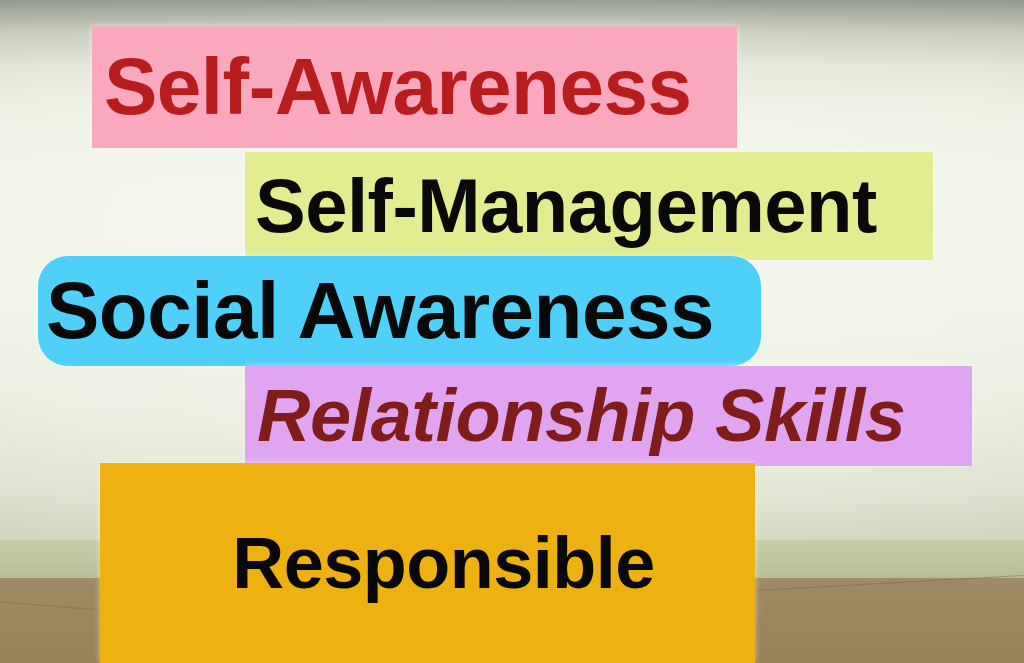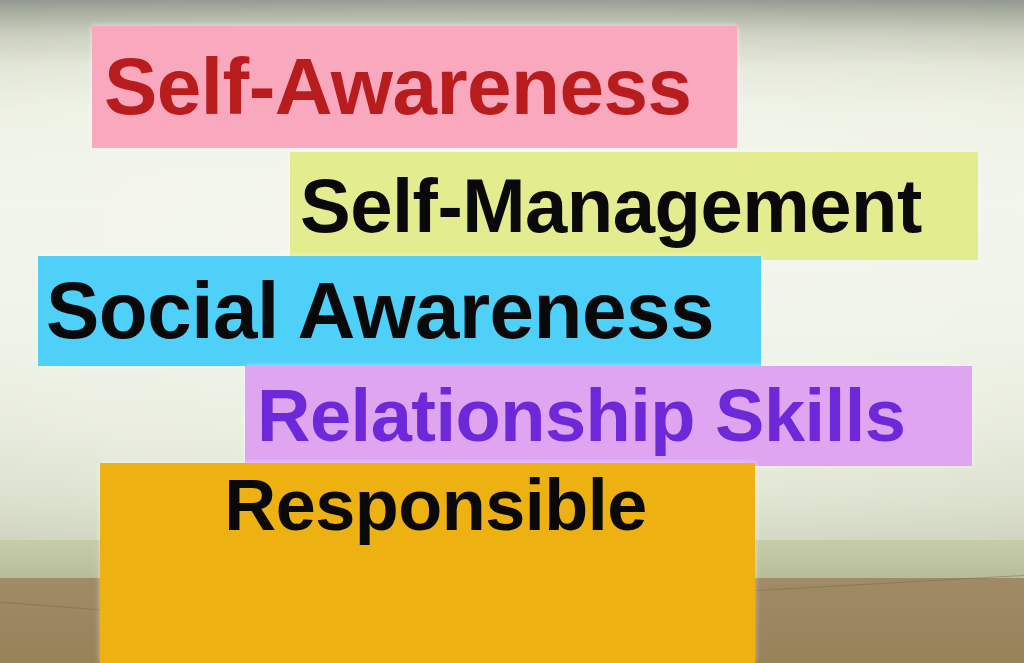--- a/index.html
+++ b/index.html
@@ -91,38 +91,38 @@
 
   .band-self-awareness {
     left: 92px;  top: 26px;   width: 645px; height: 122px;
     padding-left: 12px;
     font-size: 80px;
   }
   .band-self-management {
     left: 245px; top: 152px;  width: 688px; height: 108px;
     padding-left: 10px;
     font-size: 76px;
-    margin-left: 45px;
   }
   .band-social-awareness {
     left: 38px;  top: 256px;  width: 723px; height: 110px;
     padding-left: 8px;
     font-size: 80px;
   }
   .band-relationship-skills {
     left: 245px; top: 366px;  width: 727px; height: 100px;
     padding-left: 12px;
     font-size: 74px;
   }
   .band-responsible-dm {
     left: 100px; top: 463px;  width: 655px; height: 200px;
     padding: 0 18px;
     font-size: 72px;
     align-items: flex-start;
     justify-content: center;
+    flex-direction: column;
     line-height: 1.18;
     white-space: normal;
     text-align: center;
   }
   .band-responsible-dm .dm-line {
     width: 100%;
     text-align: center;
     display: block;
   }
   .band-responsible-dm .dm-line.line1 { padding-left: 16px; }
@@ -144,25 +144,25 @@
   <div class="floor-seam s4"></div>
 
   <div class="band band-self-awareness" style="background-color: rgb(249, 168, 190); color: #b91c1c;">
     <span>Self-Awareness</span>
   </div>
 
   <div class="band band-self-management" style="background-color: rgb(228, 236, 144); color: rgb(9, 9, 9);">
     <span>Self-Management</span>
   </div>
 
-  <div class="band band-social-awareness" style="background-color: rgb(79, 208, 248); color: rgb(9, 9, 9);">
+  <div class="band band-social-awareness" style="background-color: rgb(79, 208, 248); color: rgb(9, 9, 9); border-radius: 30px;">
     <span>Social Awareness</span>
   </div>
 
-  <div class="band band-relationship-skills" style="background-color: rgb(224, 165, 240); color: #6d28d9;">
+  <div class="band band-relationship-skills" style="background-color: rgb(224, 165, 240); color: #7f1d1d; font-style: italic;">
     <span>Relationship Skills</span>
   </div>
 
   <div class="band band-responsible-dm" style="background-color: rgb(237, 178, 18); color: rgb(9, 9, 9);">
     <span class="dm-line line1">Responsible</span>
   </div>
 
 </div>
 
 </body></html>

